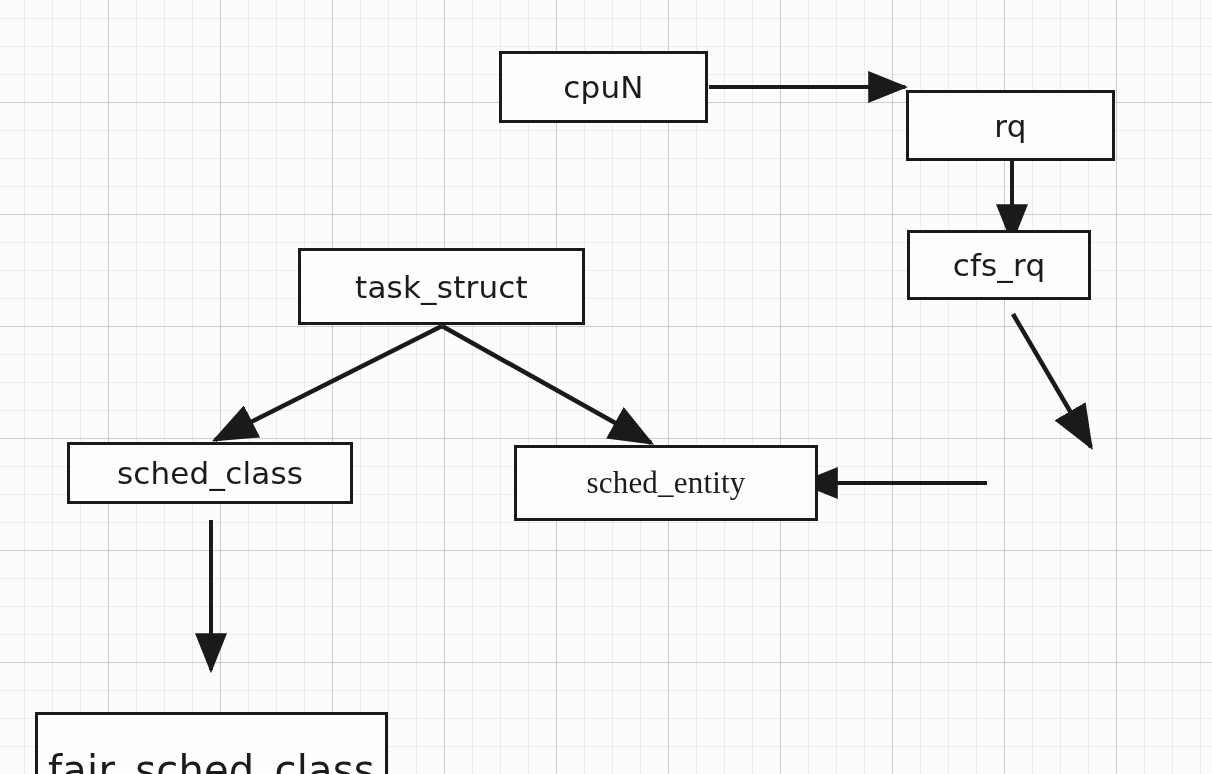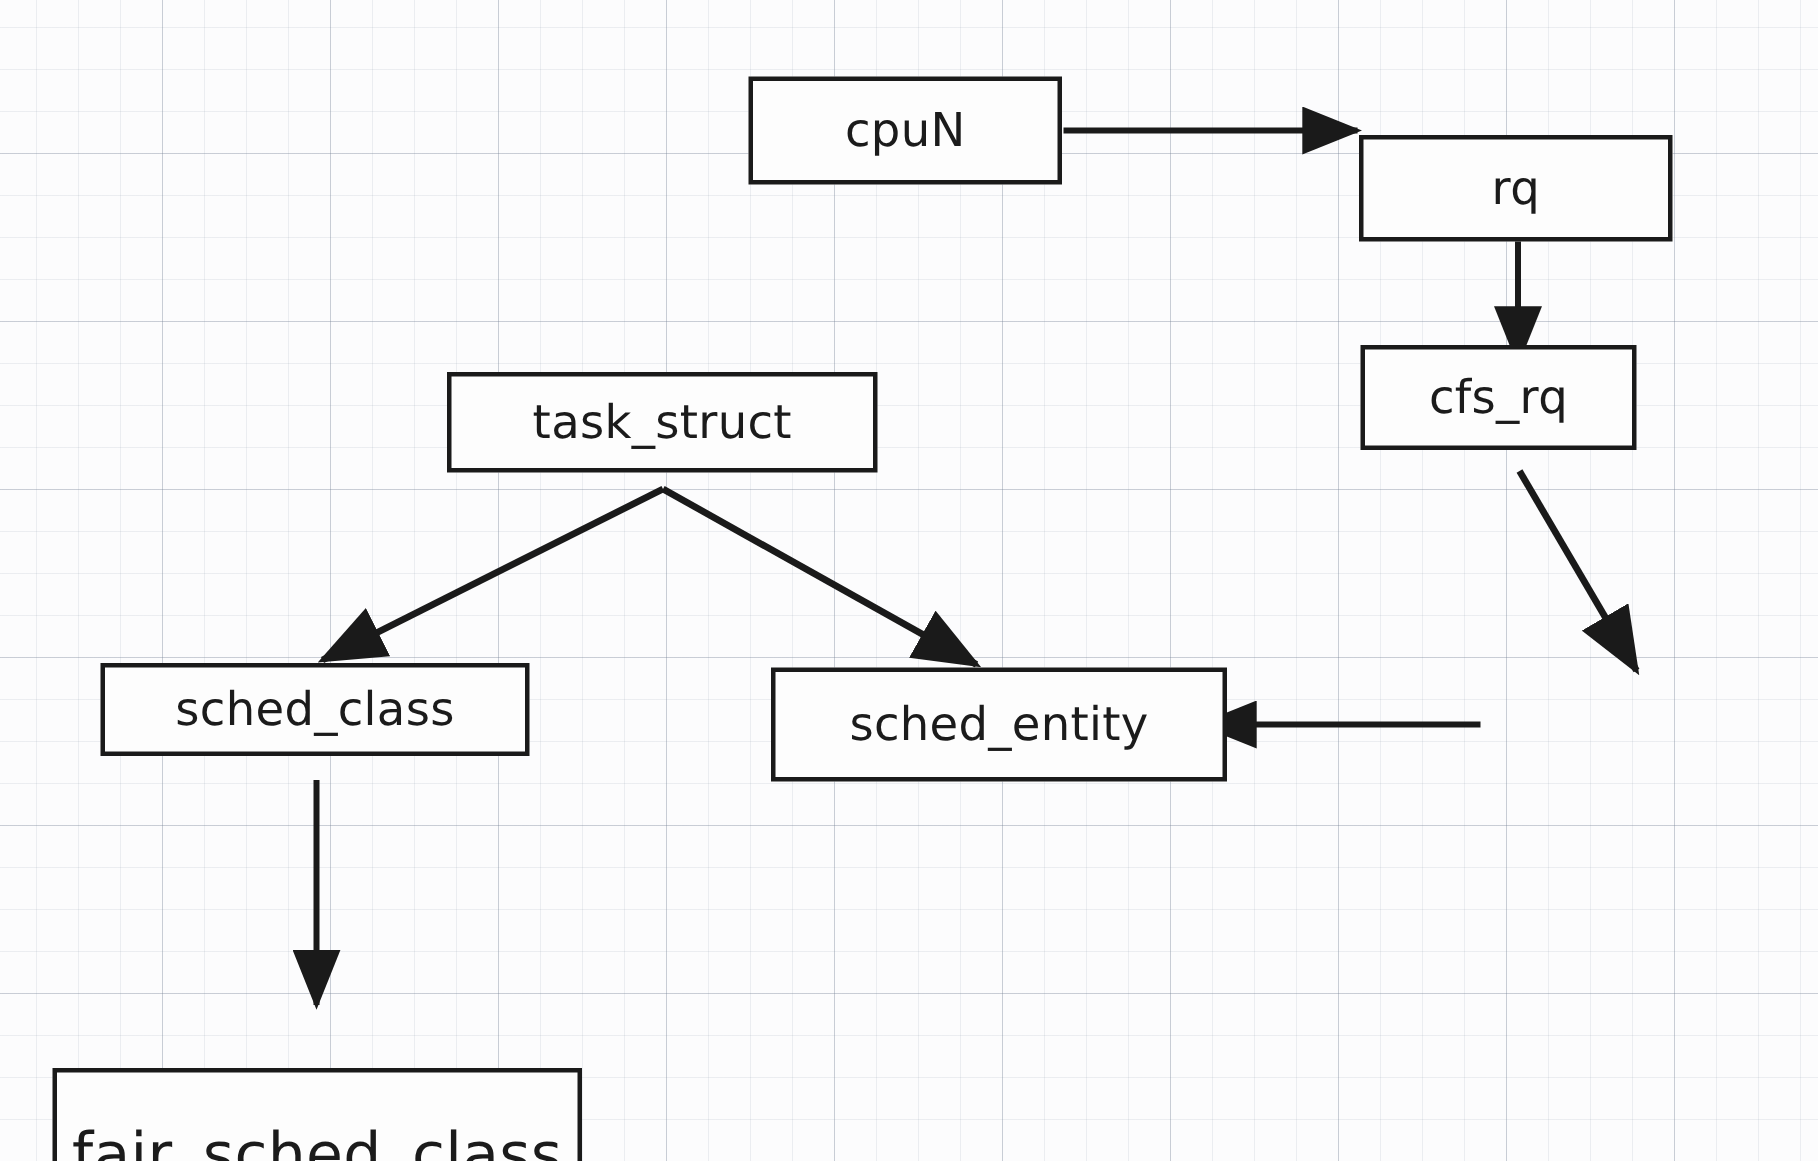--- a/index.html
+++ b/index.html
@@ -44,23 +44,23 @@
     justify-content: center;
     color: #1b1b1b;
     font-size: 31px;
     font-weight: 400;
     letter-spacing: 0.2px;
     white-space: nowrap;
   }
   #node-cpun        { left: 499px; top: 51px;  width: 209px; height: 72px; }
   #node-rq          { left: 906px; top: 52px;  width: 209px; height: 71px; margin-top: 38px; }
   #node-cfs-rq      { left: 907px; top: 230px; width: 184px; height: 70px; }
-  #node-task-struct { left: 298px; top: 248px; width: 287px; height: 67px; }
+  #node-task-struct { left: 298px; top: 248px; width: 287px; height: 77px; }
   #node-sched-class { left: 67px;  top: 442px; width: 286px; height: 62px; }
-  #node-sched-entity{ left: 514px; top: 445px; width: 304px; height: 76px; }
+  #node-sched-entity{ left: 514px; top: 445px; width: 304px; height: 76px; font-family: Liberation Serif, serif; }
   #node-rb-root     { left: 988px; top: 448px; width: 207px; height: 71px; }
   #node-fair        { left: 35px;  top: 672px; width: 353px; height: 115px; font-size: 40px; margin-top: 40px; }
 
   .watermark {
     position: absolute;
     left: 895px;
     top: 696px;
     font-size: 37px;
     color: #d9dde3;
     letter-spacing: 1px;

